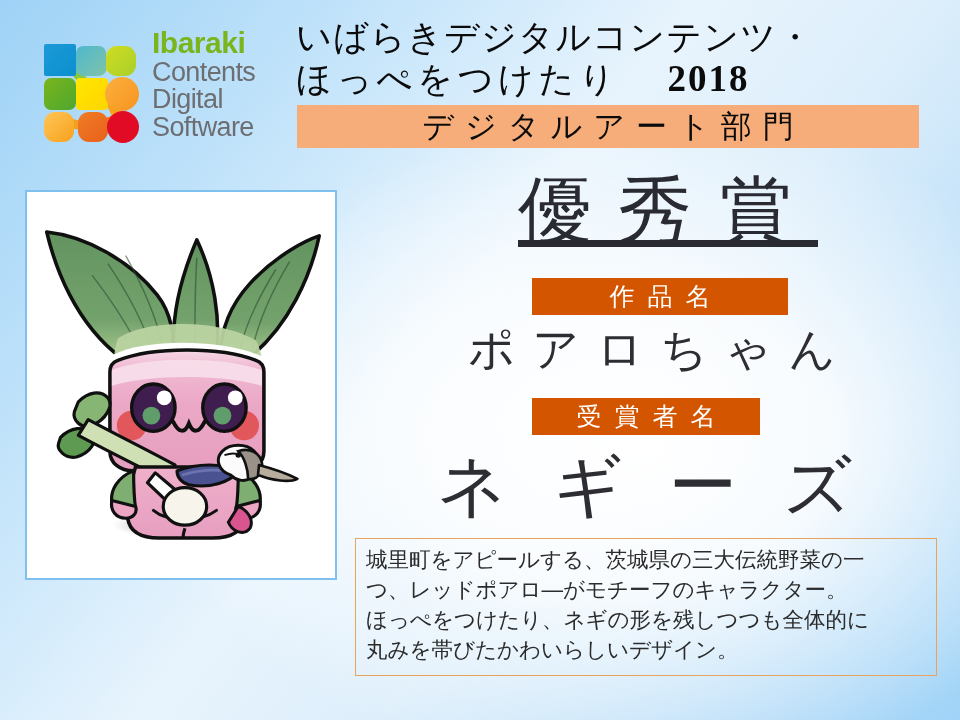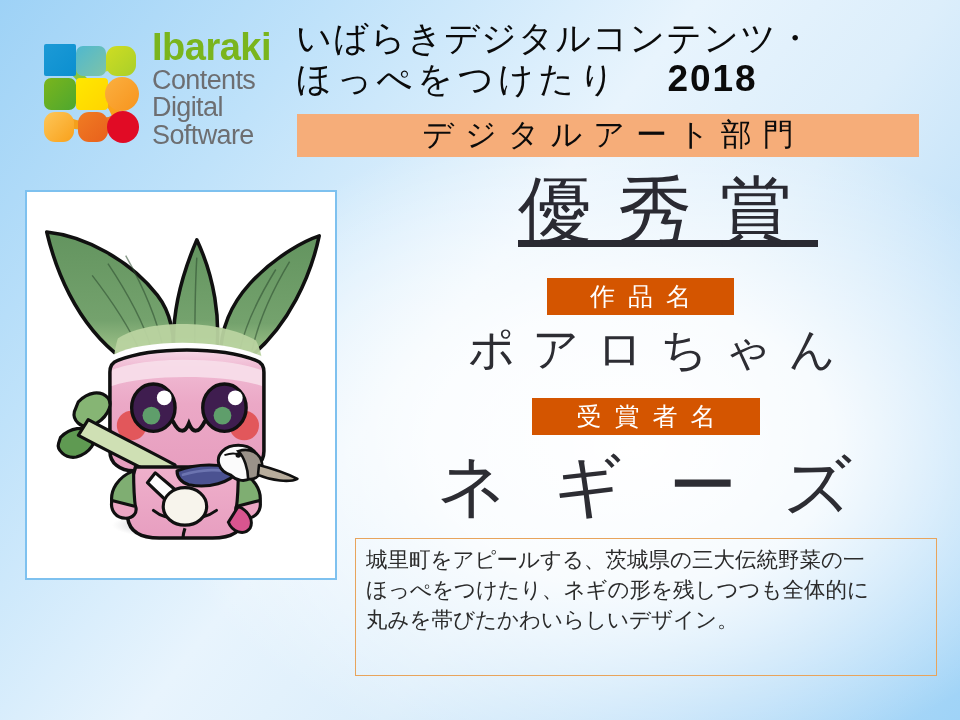--- a/index.html
+++ b/index.html
@@ -39,65 +39,66 @@
   }
   #logo-text {
     position: absolute;
     left: 122px;
     top: 2px;
     width: 150px;
     font-family: "Liberation Sans", sans-serif;
     line-height: 1.02;
   }
   #logo-text .lt-1 {
-    font-size: 38px;
+    font-size: 30px;
     font-weight: bold;
     color: #7ab51d;
     letter-spacing: -0.5px;
     display: block;
   }
   #logo-text .lt-n {
     font-size: 27px;
     font-weight: normal;
     color: #6d6e71;
     letter-spacing: -0.6px;
     display: block;
   }
 
   
   #main-title {
     position: absolute;
     left: 296px;
     top: 18px;
     width: 628px;
     color: #0b0b0b;
-    font-family: Liberation Sans, sans-serif;
+    font-family: Liberation Serif, serif;
     font-size: 35px;
     line-height: 1.14;
     letter-spacing: 1.2px;
     text-align: left;
     white-space: nowrap;
   }
   #main-title .tl2 { display: block; letter-spacing: 4.6px; }
   #main-title .yr { font-weight: bold; letter-spacing: 2px; font-size: 37px; margin-left: 48px; }
 
   
   #category-banner {
     position: absolute;
     left: 297px;
-    top: 114px;
+    top: 105px;
     width: 622px;
     height: 43px;
     background: #f6ad79;
     color: #0b0b0b;
     font-family: Liberation Sans, sans-serif;
     font-size: 31px;
     letter-spacing: 11px;
     text-indent: 11px;
     display: flex;
+    align-items: center;
     justify-content: center;
   }
 
   
   #artwork-frame {
     position: absolute;
     left: 25px;
     top: 190px;
     width: 312px;
     height: 390px;
@@ -131,21 +132,21 @@
     color: #ffffff;
     font-family: "Liberation Serif", serif;
     font-size: 25px;
     letter-spacing: 13px;
     text-indent: 13px;
     display: flex;
     align-items: center;
     justify-content: center;
     height: 37px;
   }
-  #work-label  { left: 532px; top: 278px; width: 187px; margin-left: 15px; }
+  #work-label  { left: 532px; top: 278px; width: 256px; }
   #award-label { left: 532px; top: 398px; width: 228px; }
 
   
   #work-value {
     position: absolute;
     left: 412px;
     top: 327px;
     width: 480px;
     text-align: center;
     font-family: "Liberation Serif", serif;
@@ -383,17 +384,18 @@
   </div>
   <div id="work-value">ポアロちゃん</div>
 
   <div class="label-chip" id="award-label">
     <span>受賞者名</span>
   </div>
   <div id="recipient-value">ネギーズ</div>
 
   <div id="description-box">
     <span class="dline">城里町をアピールする、茨城県の三大伝統野菜の一</span>
+    <span class="dline">つ、レッドポアロ―がモチーフのキャラクター。</span>
     <span class="dline">ほっぺをつけたり、ネギの形を残しつつも全体的に</span>
     <span class="dline">丸みを帯びたかわいらしいデザイン。</span>
   </div>
 
 </div>
 
 </body></html>

